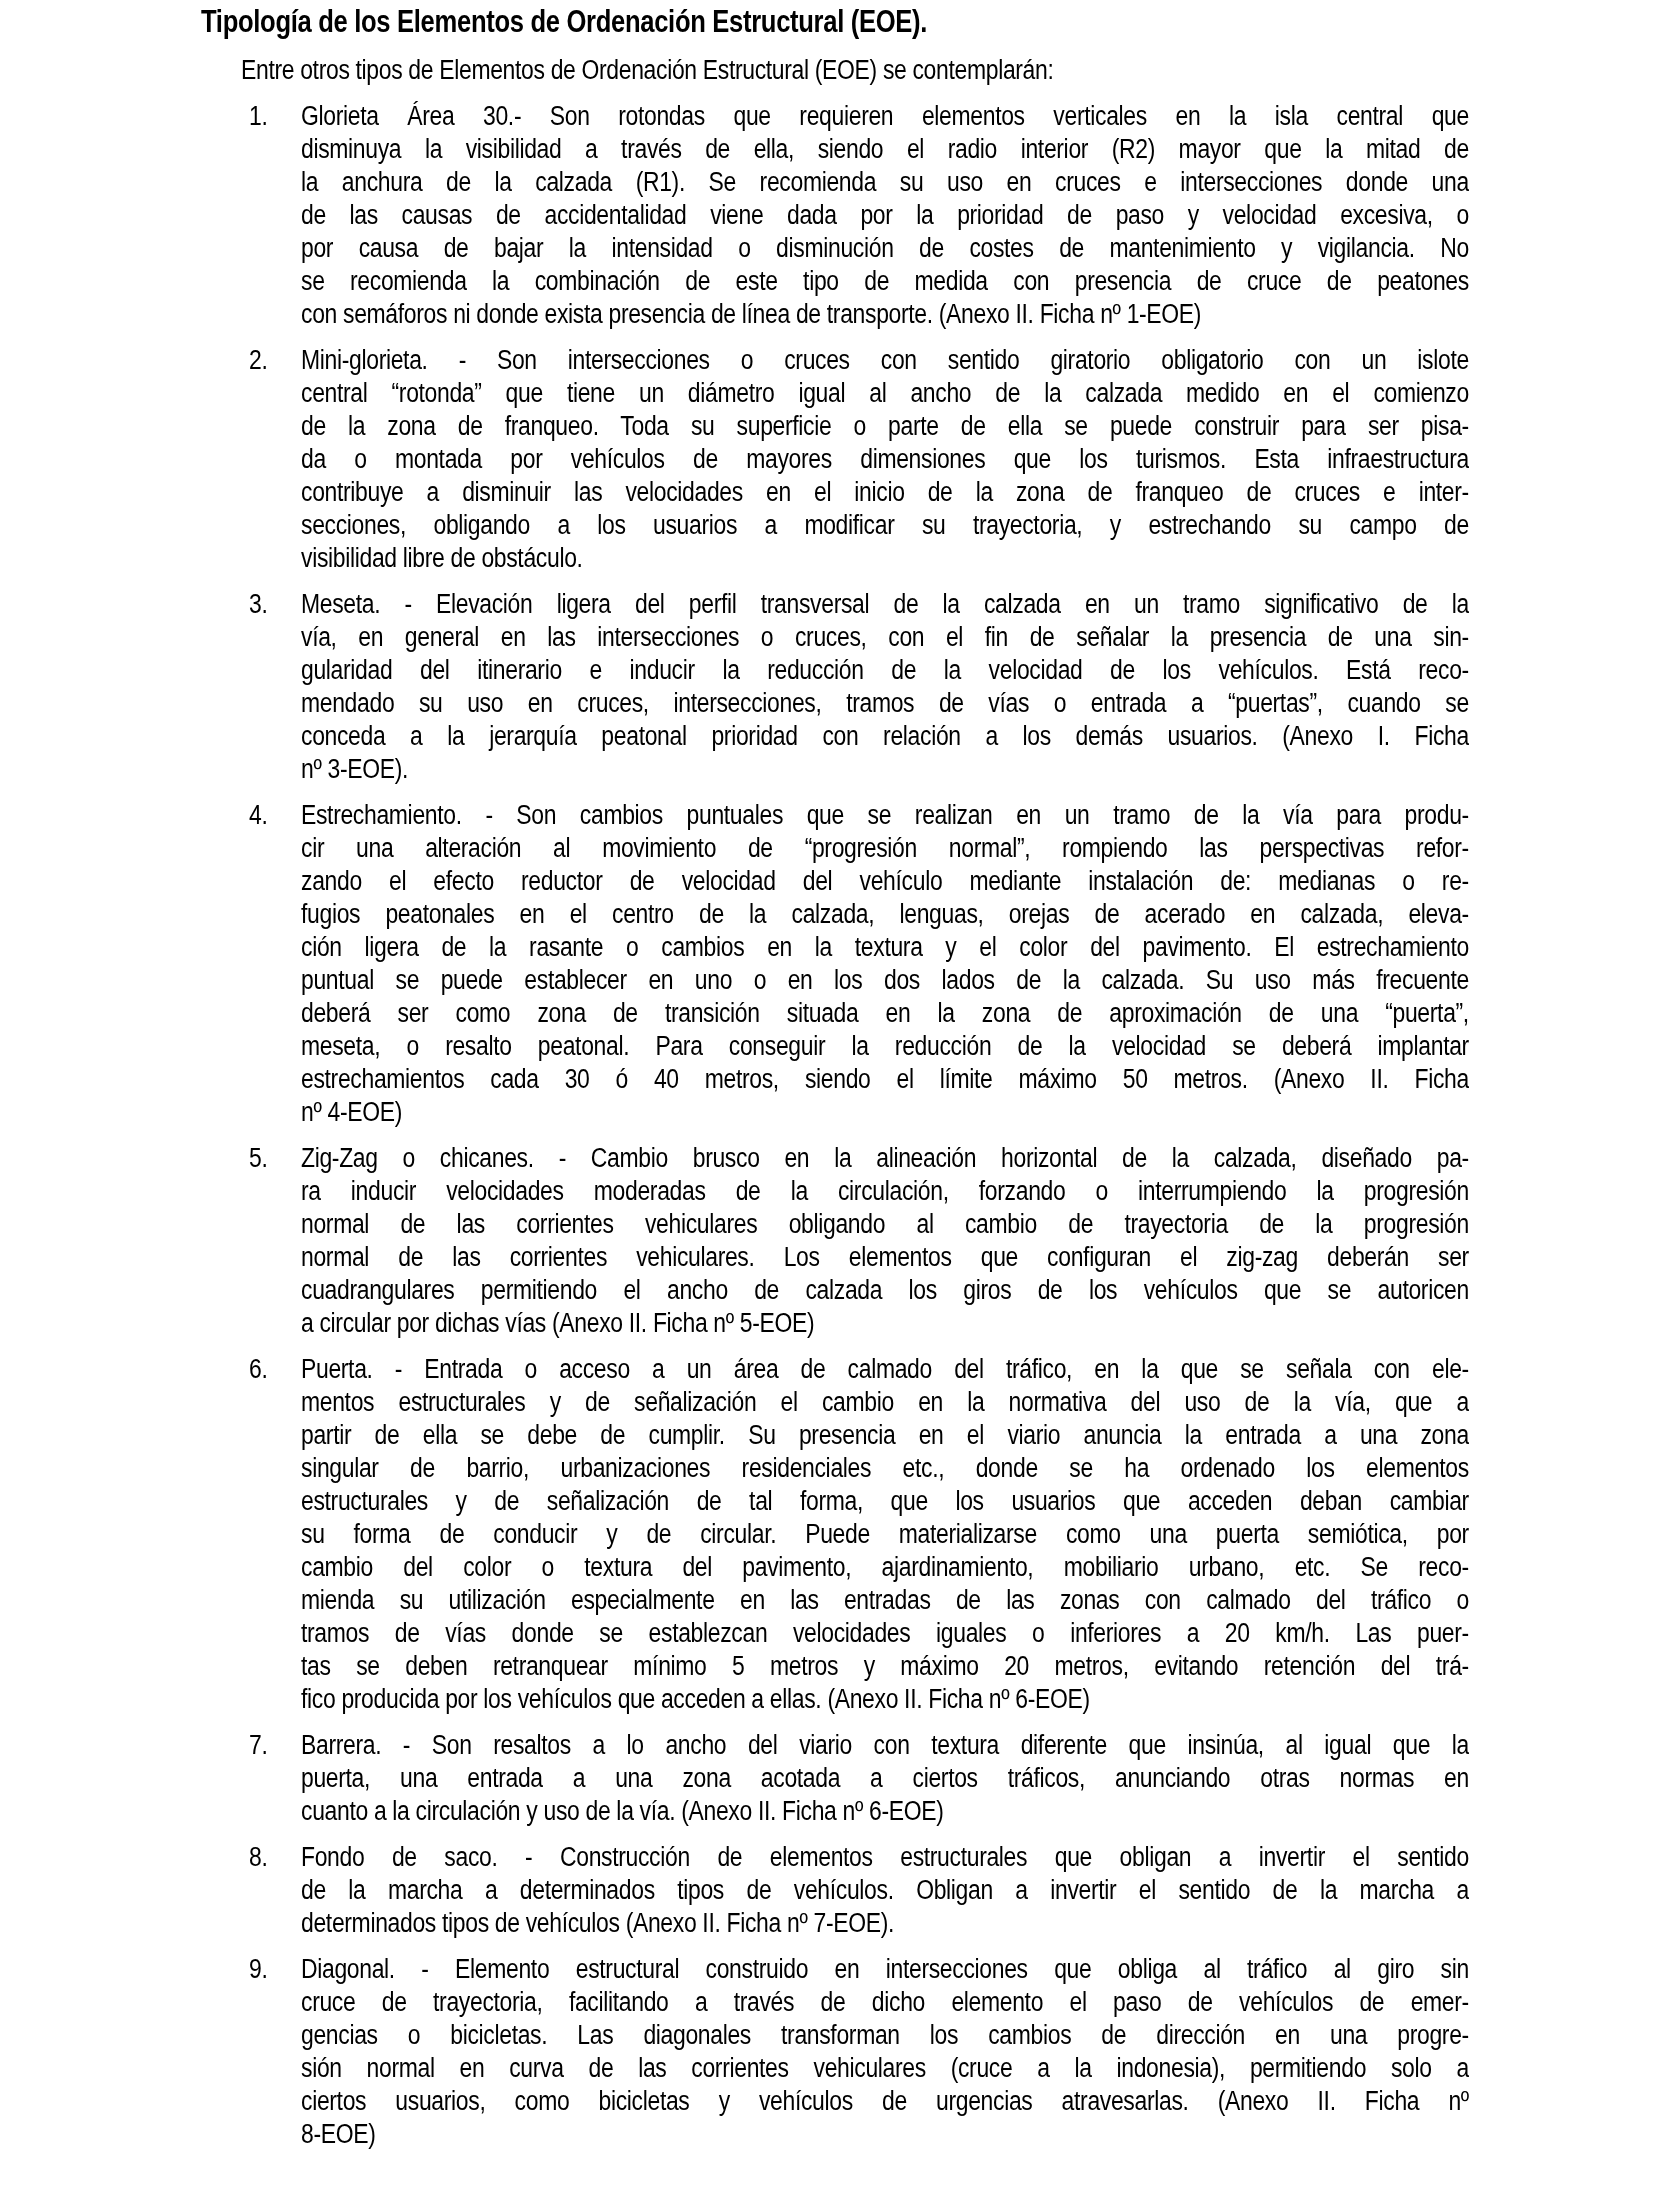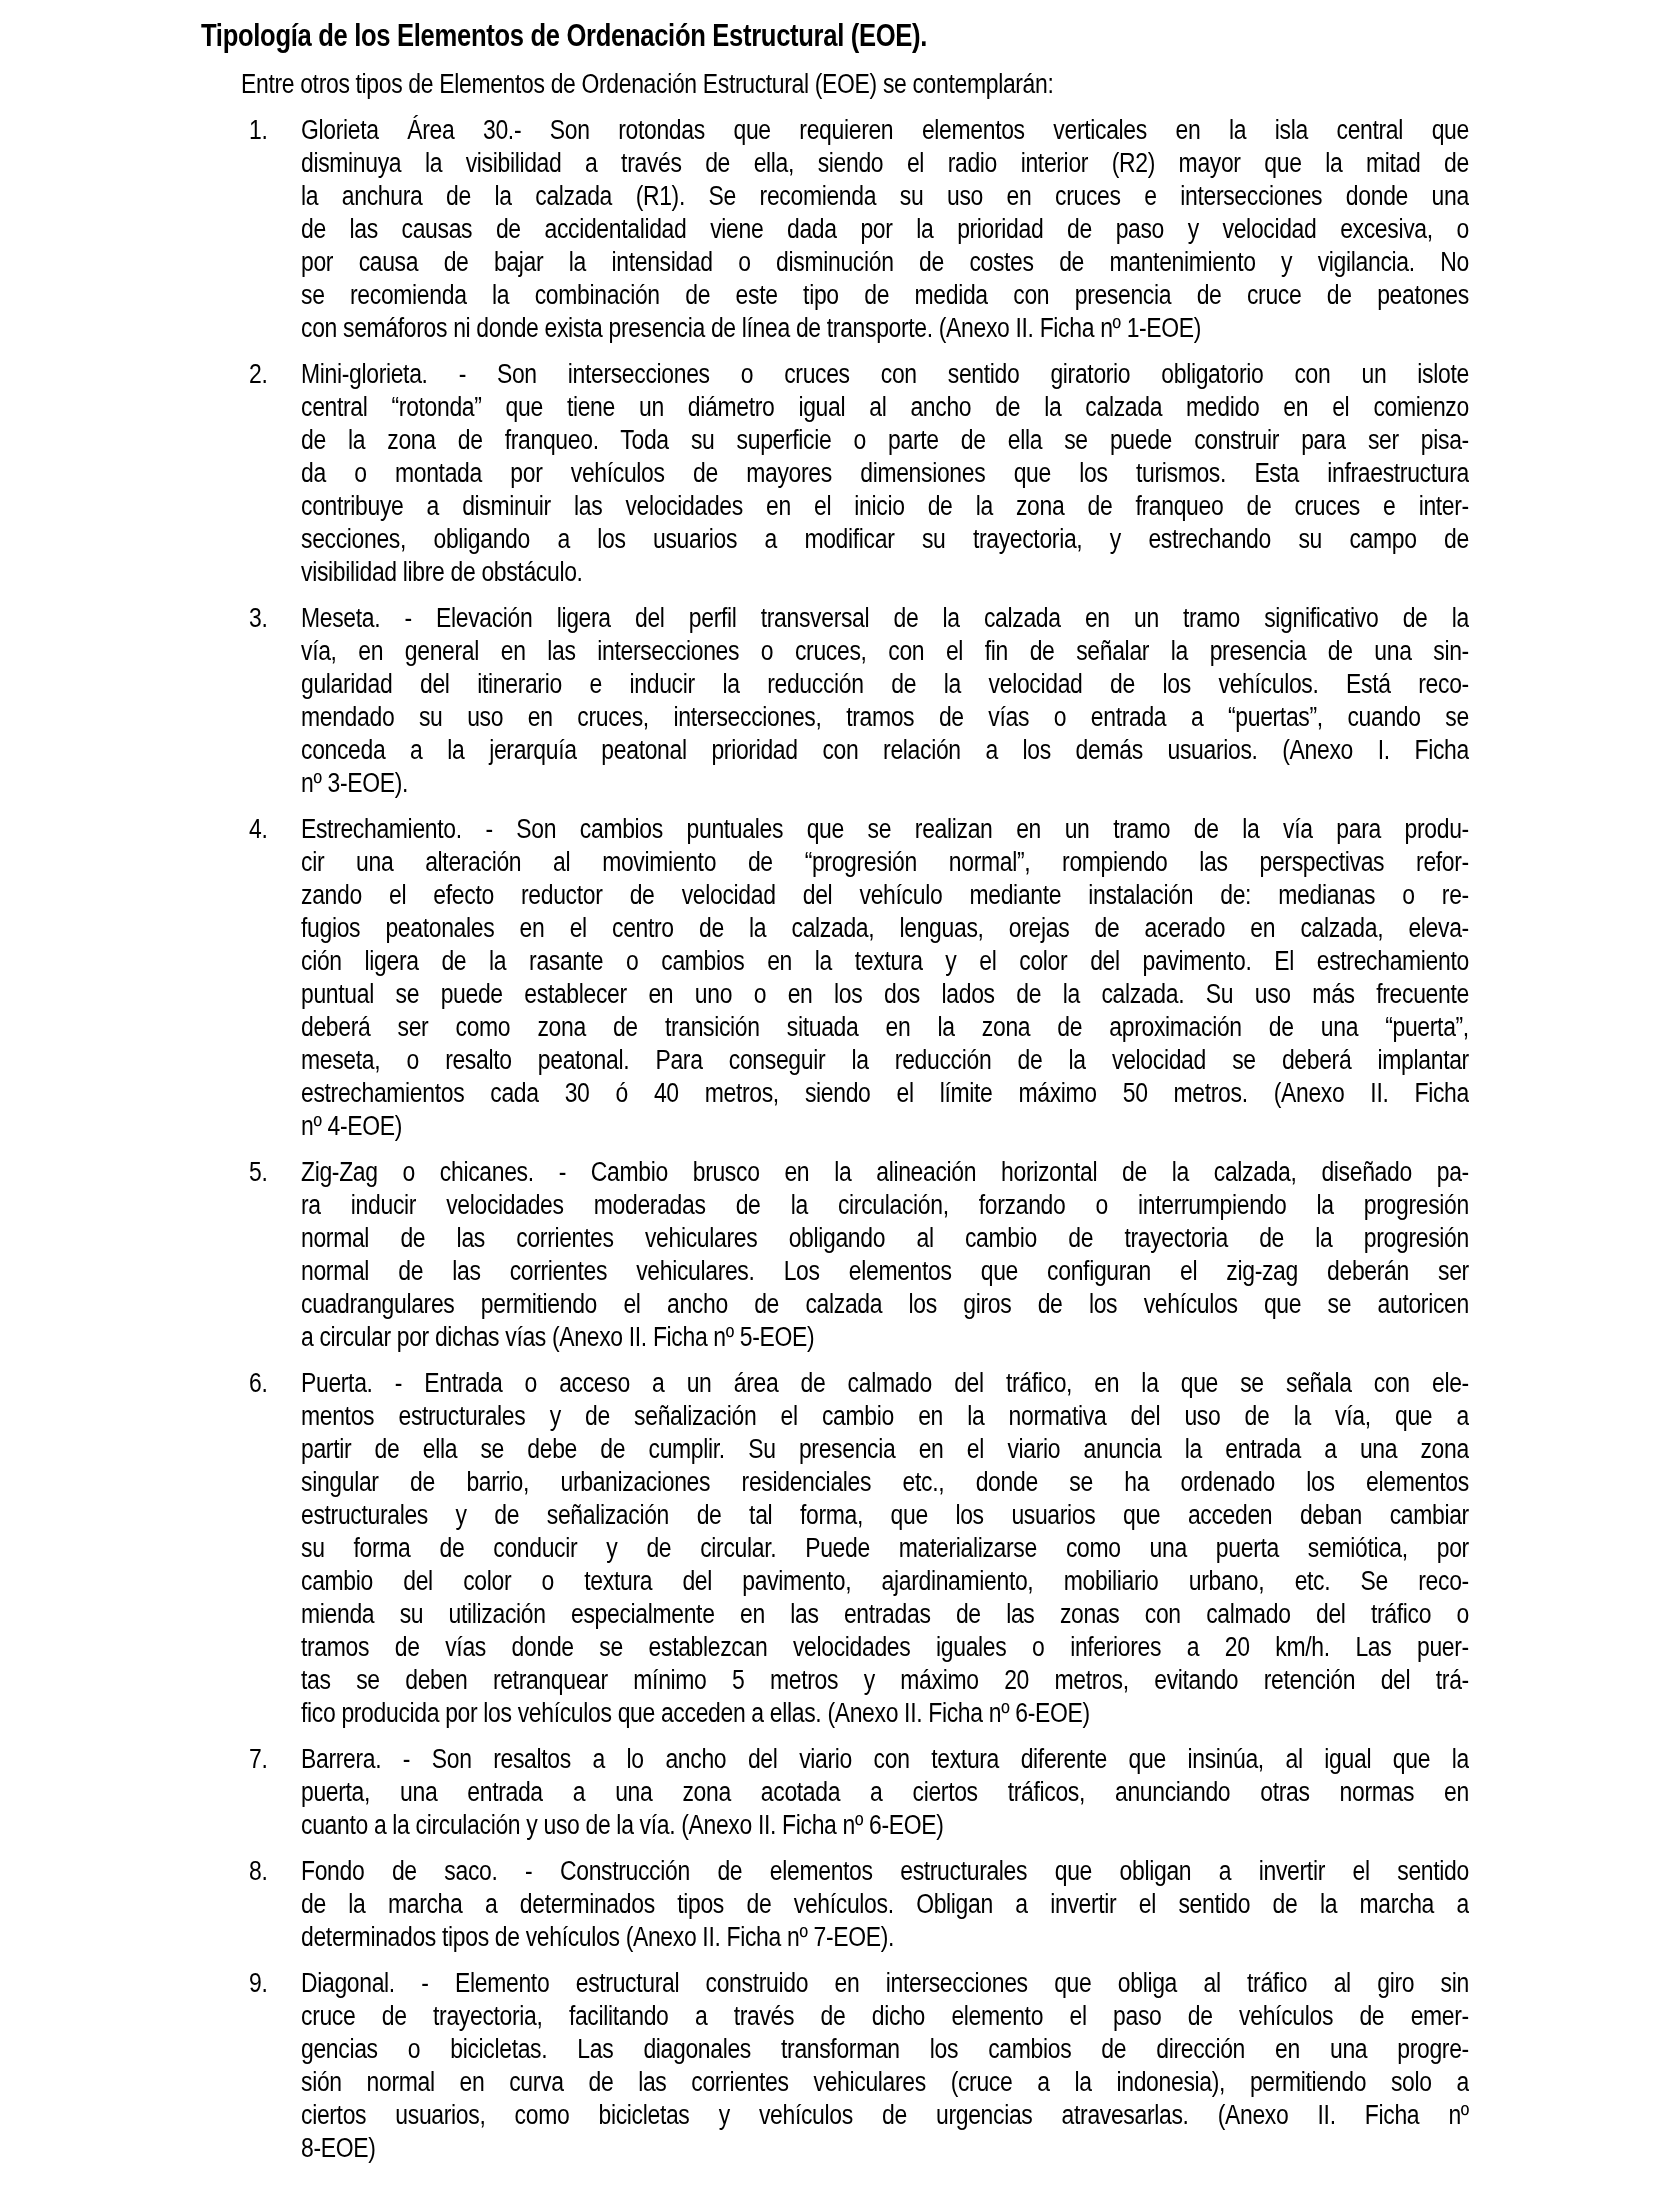--- a/index.html
+++ b/index.html
@@ -9,21 +9,21 @@
   }
   body {
     width: 1679px;
     height: 2194px;
     position: relative;
     font-family: "Liberation Sans", "DejaVu Sans", sans-serif;
     color: #000000;
     overflow: hidden;
   }
   .doc {
-    padding-top: 18px;
+    padding-top: 4px;
   }
   .title {
     margin: 0 0 0 201px;
     font-size: 32px;
     font-weight: 700;
     line-height: 35px;
     white-space: nowrap;
     transform: scaleX(0.80);
     transform-origin: 0 0;
     letter-spacing: -0.4px;

